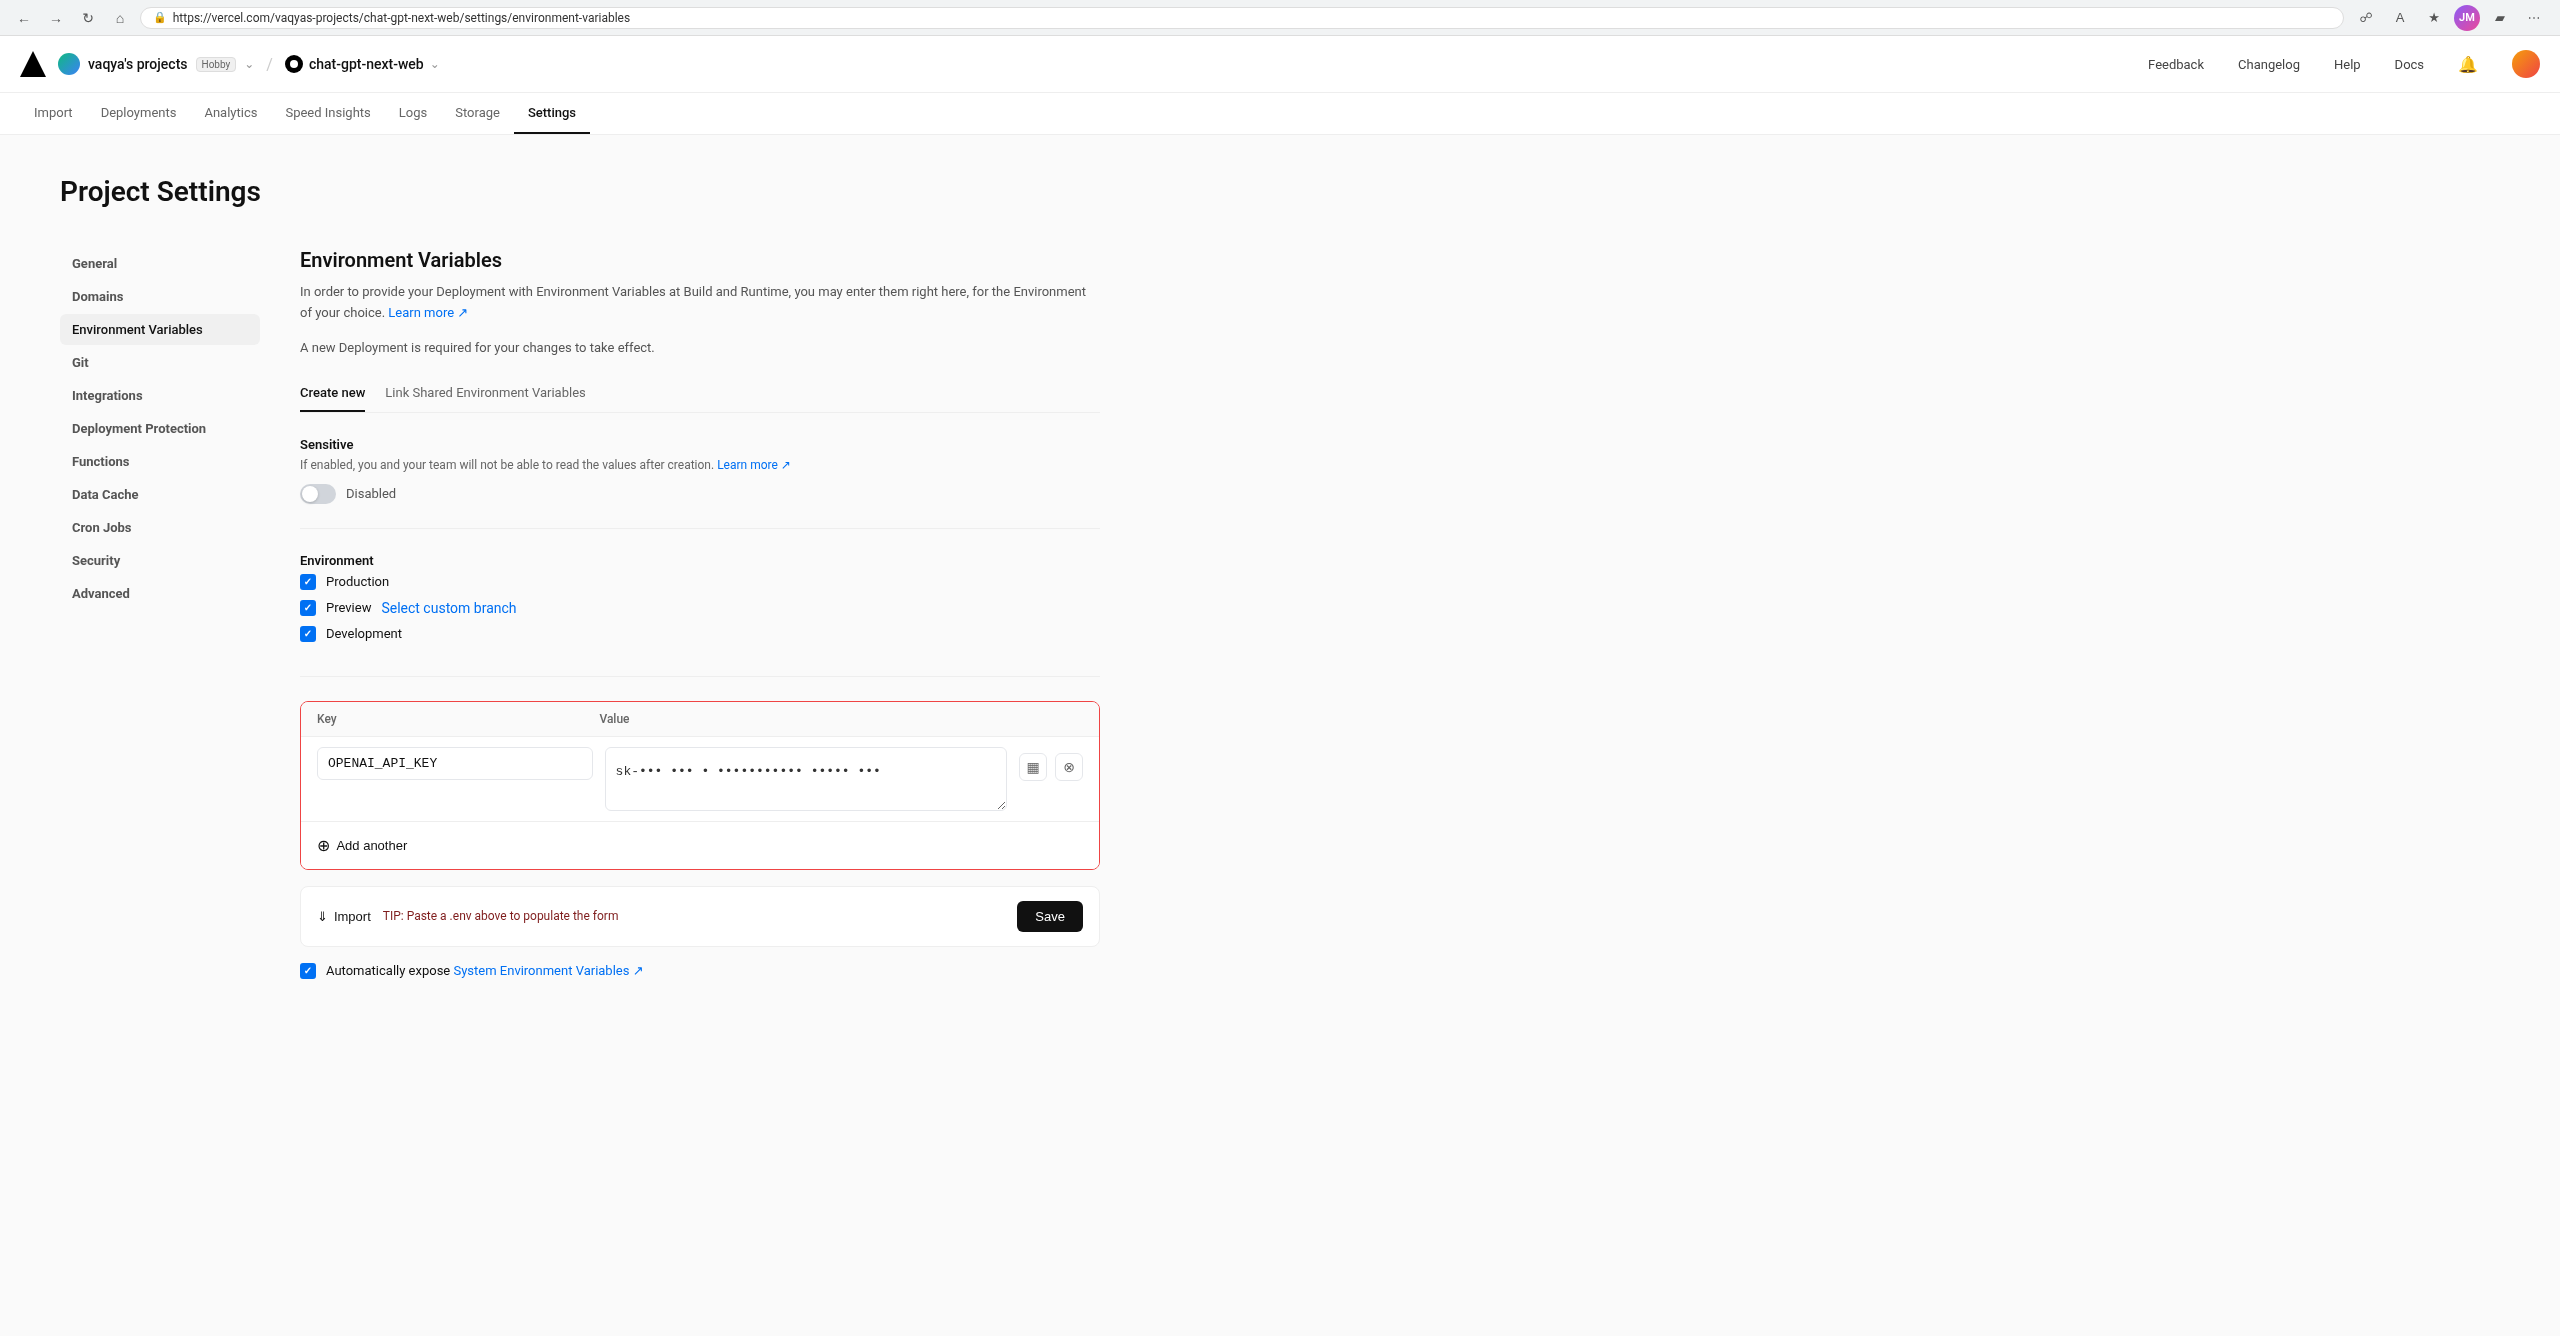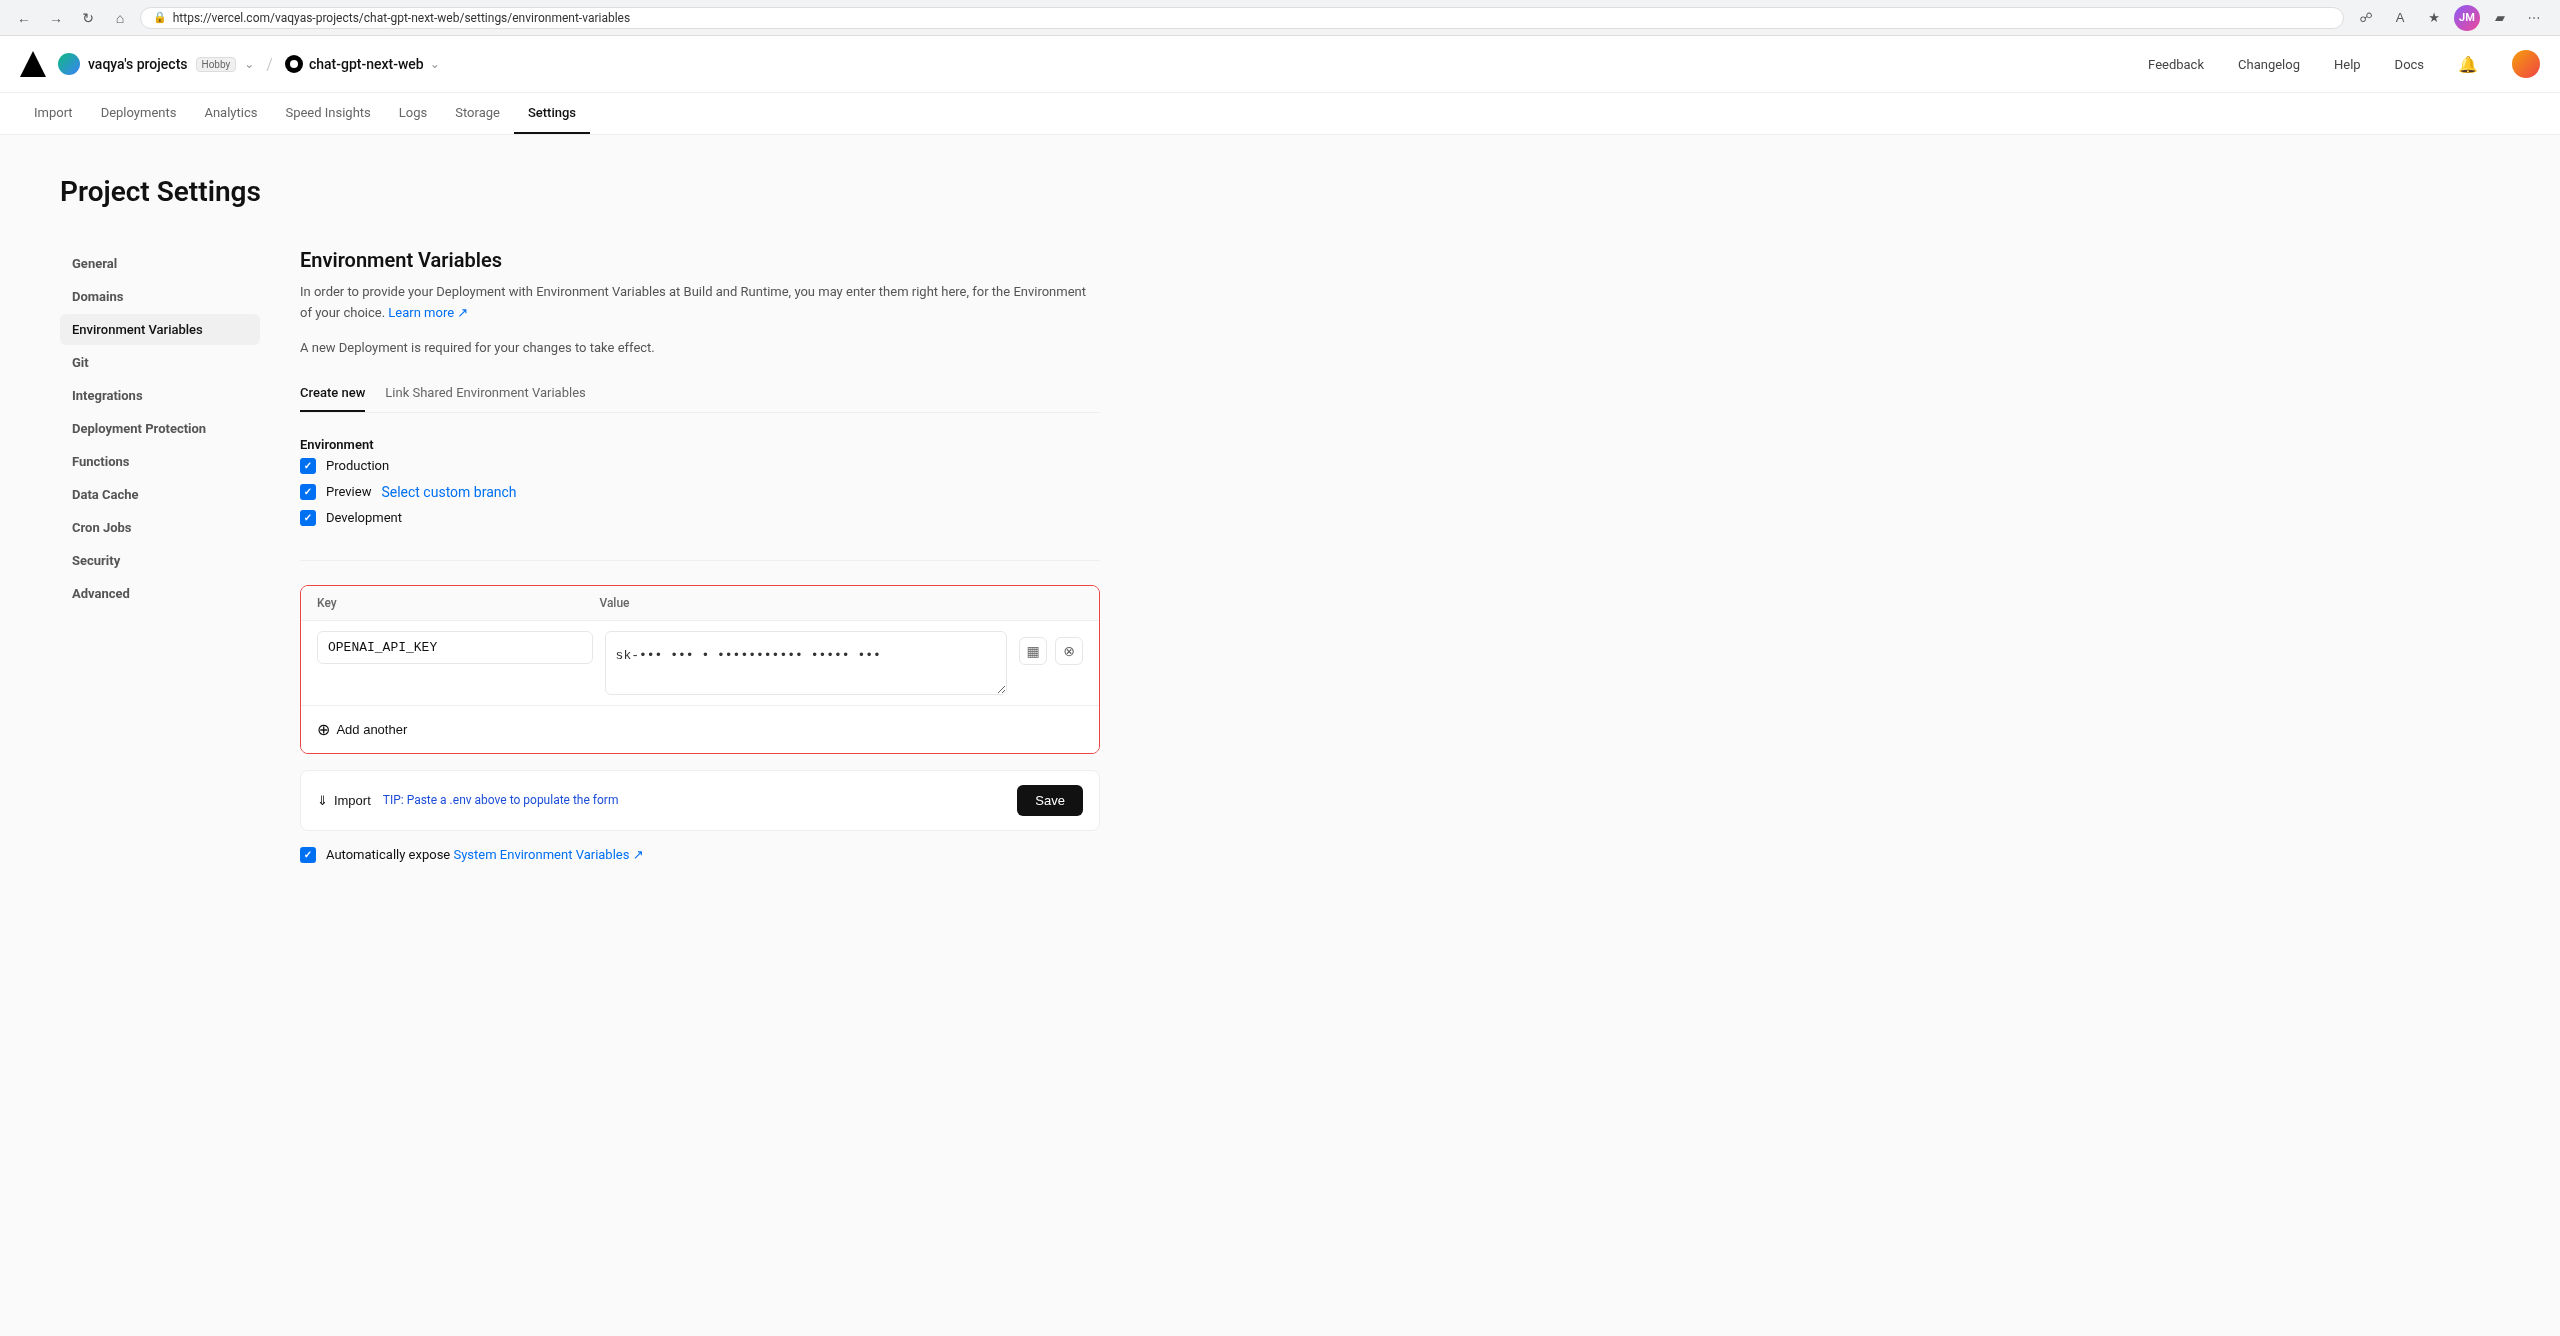--- a/index.html
+++ b/index.html
@@ -426,21 +426,21 @@
       gap: 6px;
       background: none;
       border: none;
       font-size: 13px;
       color: #111;
       cursor: pointer;
       font-weight: 500;
     }
     .import-tip {
       font-size: 12px;
-      color: #1d4ed8;
+      color: #7f1d1d;
       flex: 1;
     }
     .save-btn {
       background: #111;
       color: #fff;
       border: none;
       border-radius: 6px;
       padding: 8px 18px;
       font-size: 13px;
       font-weight: 500;
@@ -548,20 +548,34 @@
           <span> ↗</span>
         </a>
       </p>
       <p class="section-notice">A new Deployment is required for your changes to take effect.</p>
 
       <div class="content-tabs">
         <div class="content-tab active">Create new</div>
         <div class="content-tab">Link Shared Environment Variables</div>
       </div>
 
+      <div class="setting-section">
+        <div class="setting-label">Sensitive</div>
+        <div class="setting-sublabel">
+          <span>If enabled, you and your team will not be able to read the values after creation.</span>
+          <a class="link-blue">
+            <span>Learn more</span>
+            <span> ↗</span>
+          </a>
+        </div>
+        <div class="toggle-row">
+          <div class="toggle"></div>
+          <span class="toggle-label">Disabled</span>
+        </div>
+      </div>
 
       <div class="env-section">
         <div class="setting-label">Environment</div>
         <div class="checkbox-row">
           <div class="checkbox"></div>
           <span class="checkbox-label">Production</span>
         </div>
         <div class="checkbox-row">
           <div class="checkbox"></div>
           <span class="checkbox-label">Preview</span>

